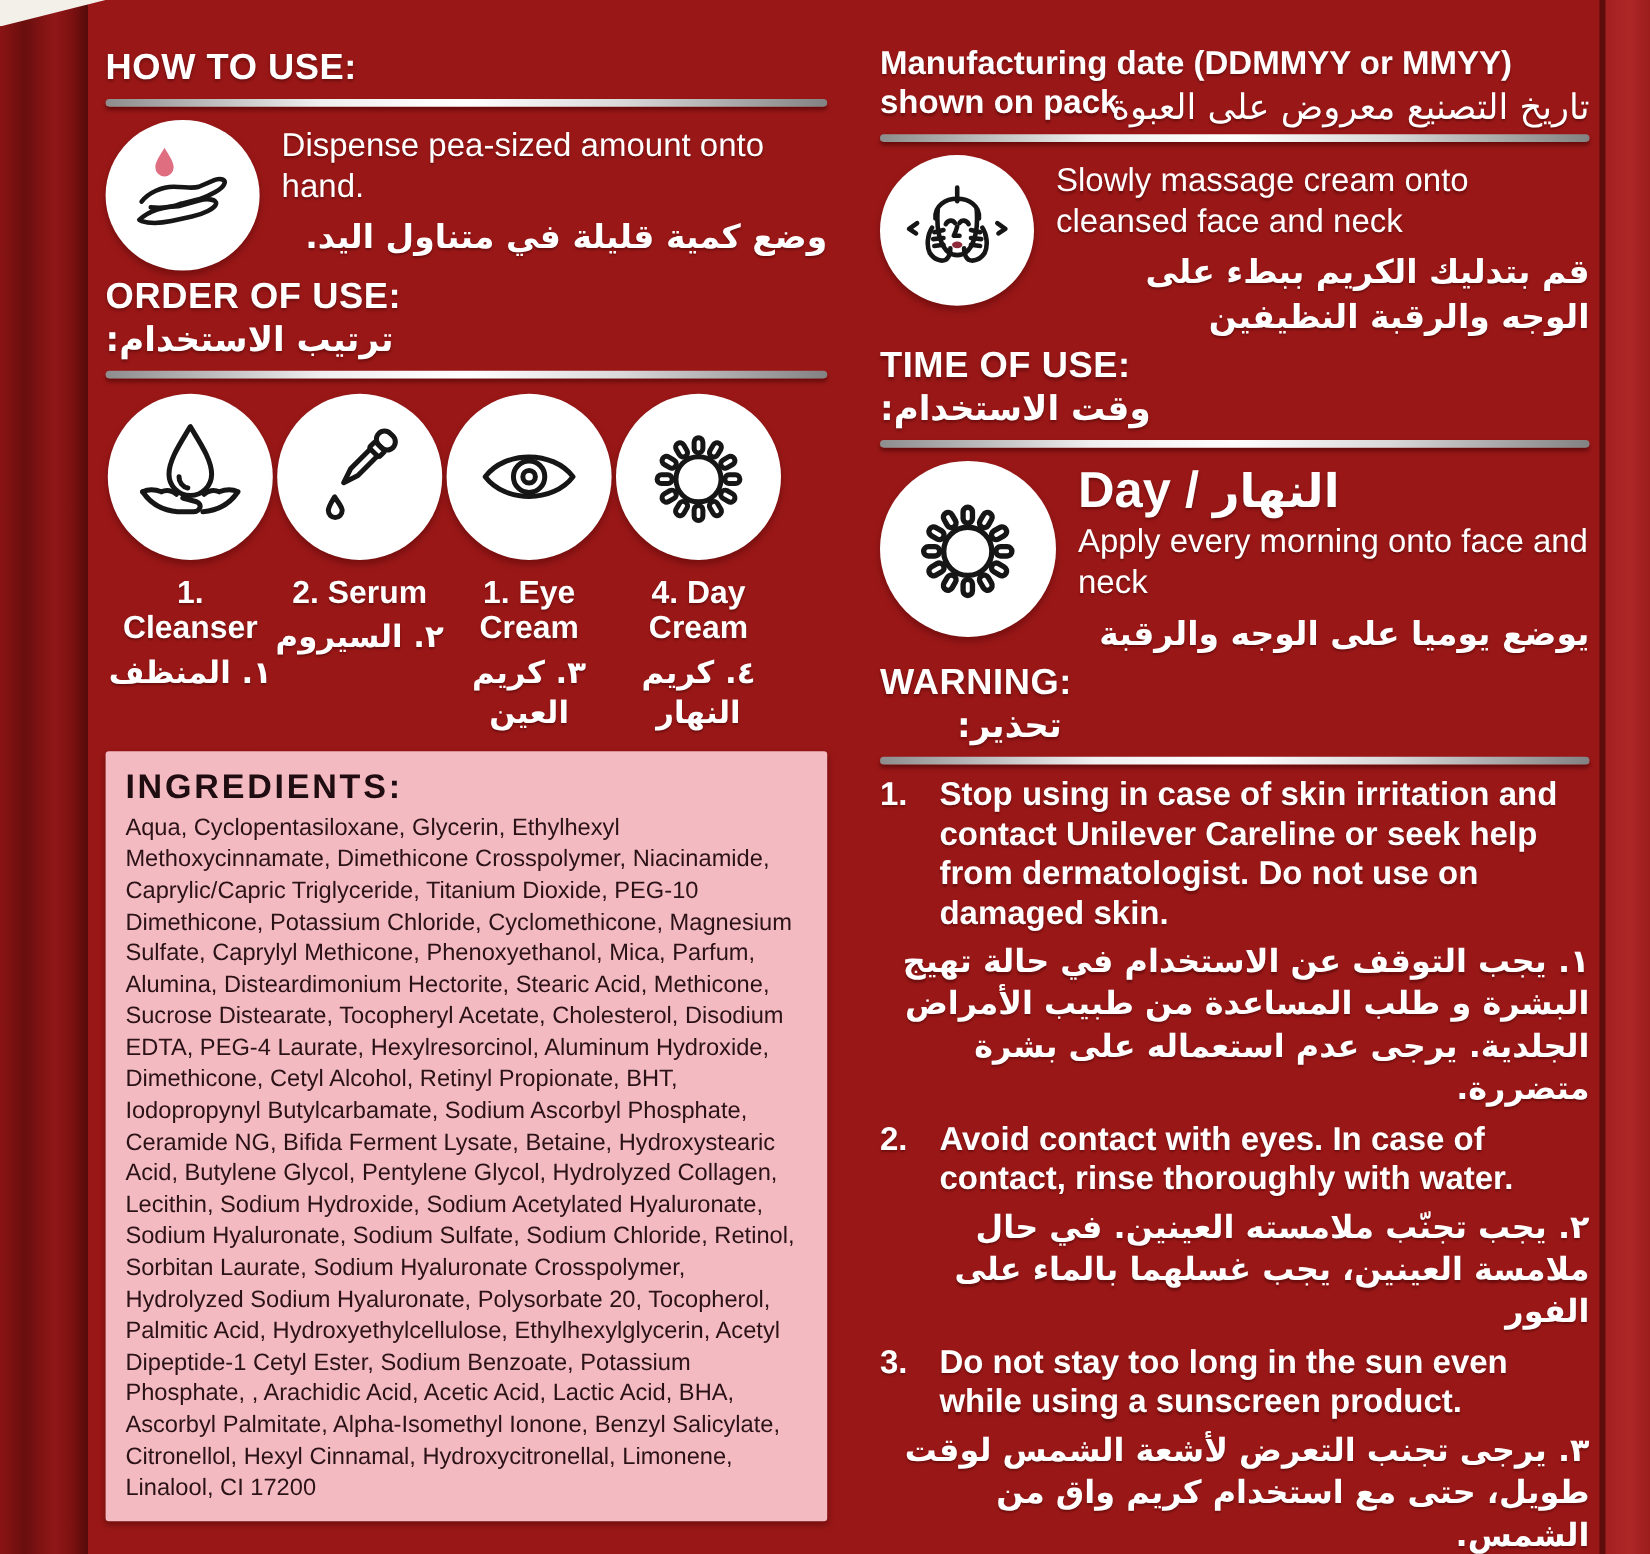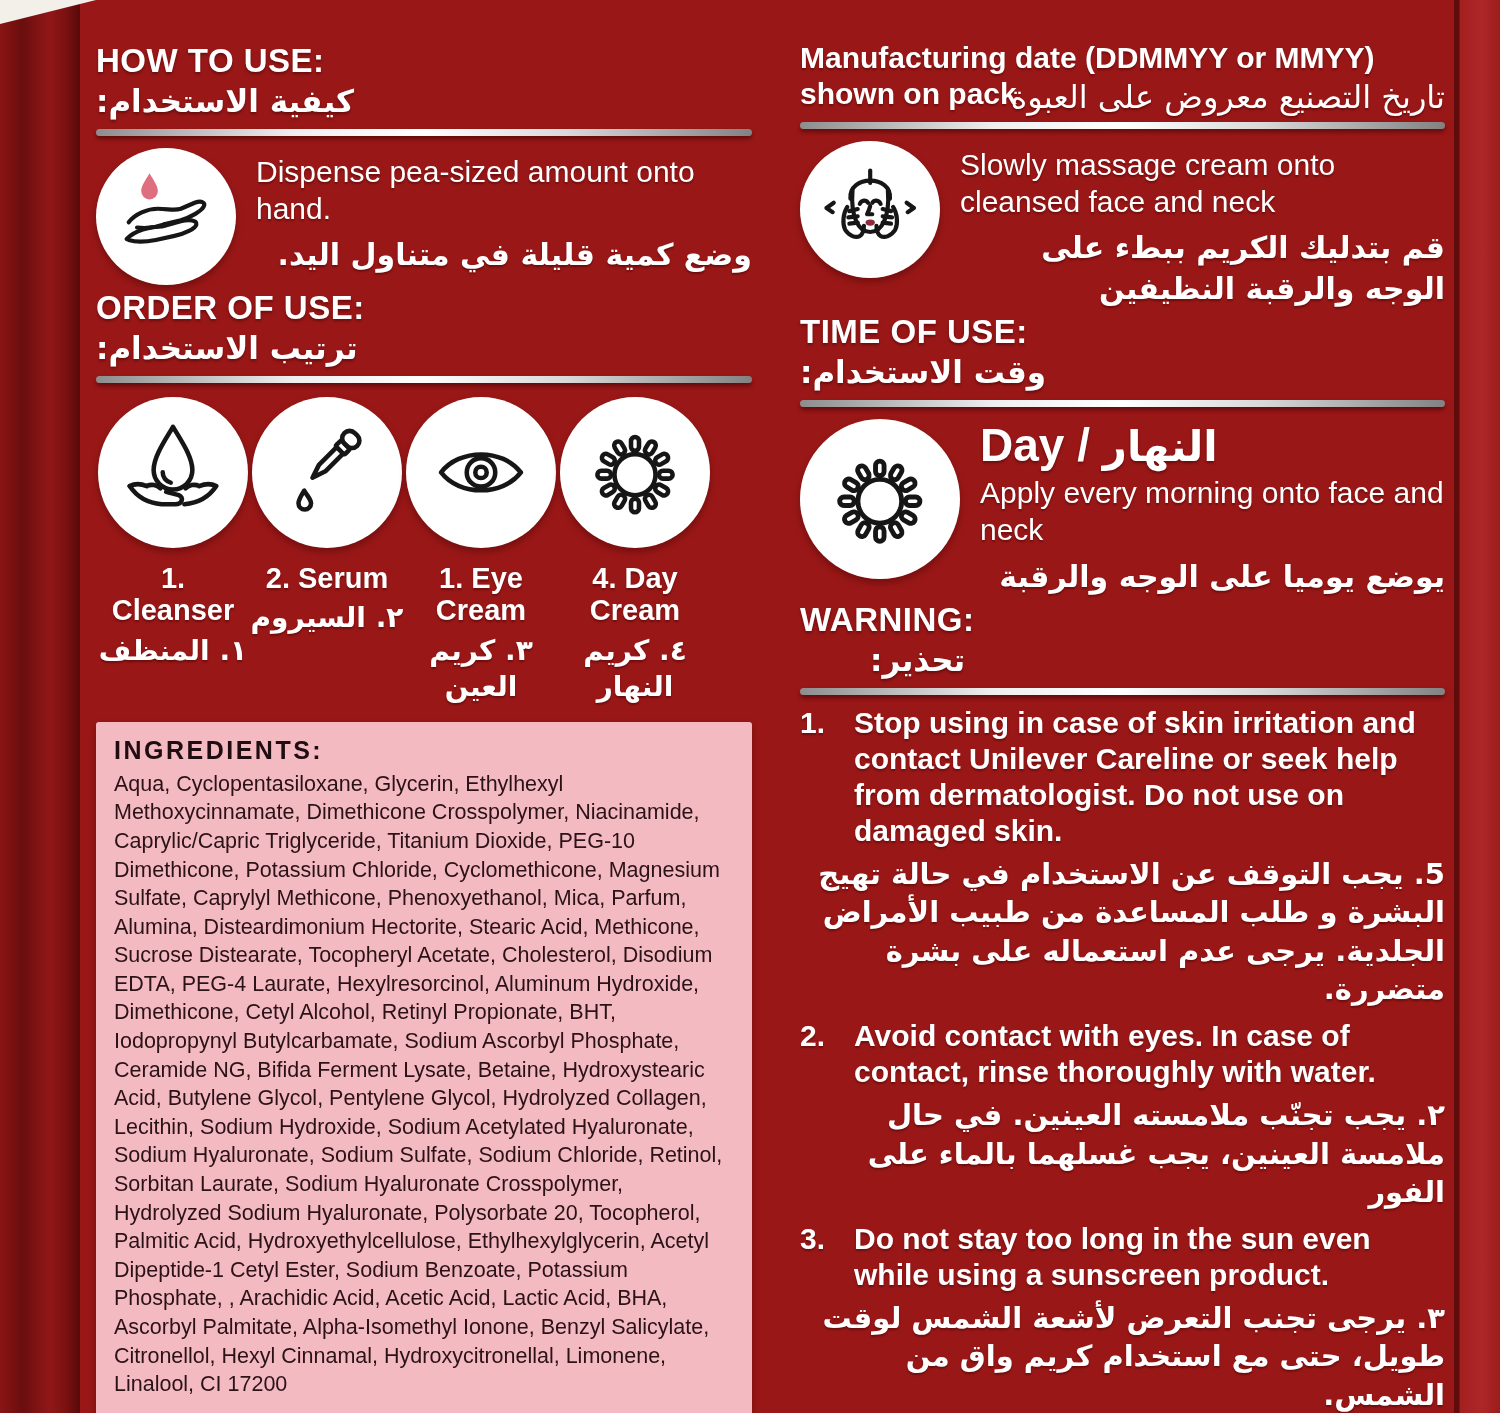--- a/index.html
+++ b/index.html
@@ -42,21 +42,21 @@
 
   .steps{display:flex;margin-top:14px;}
   .step{width:154px;display:flex;flex-direction:column;align-items:center;text-align:center;}
   .step .circle{width:150px;height:151px;margin-bottom:14px;}
   .step-en{font-size:29px;font-weight:bold;line-height:1.12;text-shadow:0 2px 2px rgba(45,0,0,.4);}
   .step-ar{font-size:28px;font-weight:bold;line-height:1.3;margin-top:6px;
     text-shadow:0 2px 2px rgba(45,0,0,.4);}
 
   .ingredients{background:#f4bac2;color:#2a1216;border-radius:3px;
     padding:14px 18px 16px;margin-top:16px;box-shadow:0 3px 6px rgba(50,0,0,.4);}
-  .ing-title{font-size:25px;font-weight:bold;letter-spacing:2.5px;color:#200d11;margin:0 0 5px;}
+  .ing-title{font-size:31px;font-weight:bold;letter-spacing:2.5px;color:#200d11;margin:0 0 5px;}
   .ing-text{font-size:21.5px;line-height:1.33;margin:0;font-weight:normal;}
 
   .manu{position:relative;margin-bottom:2px;}
   .manu-en{font-size:30px;font-weight:bold;line-height:1.2;margin:0;width:640px;
     text-shadow:0 2px 2px rgba(45,0,0,.4);}
   .manu-ar{position:absolute;right:0;bottom:-4px;font-size:32px;font-weight:normal;
     text-shadow:0 2px 2px rgba(45,0,0,.4);}
 
   .day-title{font-size:46px;font-weight:bold;line-height:1.05;margin:2px 0 6px;
     text-shadow:0 2px 3px rgba(45,0,0,.45);}
@@ -73,21 +73,20 @@
 </head>
 <body>
 
 <div class="panel">
   <div class="edge-left"></div>
   <div class="corner-fold"></div>
   <div class="edge-right"></div>
 
   <div class="col-left">
     <h2 class="sec">HOW TO USE:</h2>
-    <div class="sec-ar ar left">كيفية الاستخدام:</div>
     <div class="divider"></div>
 
     <div class="icon-row">
       <div class="circle c140">
         <svg viewBox="0 0 100 100">
           <path d="M34 9 C30 16 26 21 26 26 a8 8 0 0 0 16 0 C42 21 38 16 34 9 Z" fill="#df6f80" stroke="none"></path>
           <path d="M14 56 C20 48 32 43 42 43 C52 43 58 45 64 43 L78 37 C84 35 88 37 86 41 C84 45 74 51 64 54 L48 58"></path>
           <path d="M48 58 C40 61 30 62 22 61"></path>
           <path d="M12 72 C20 64 34 60 46 60 L64 55 C72 53 80 54 79 58 C78 62 68 67 58 69 L40 73 C30 75 20 75 14 73"></path>
         </svg>
@@ -237,21 +236,21 @@
 
     <h2 class="sec">WARNING:</h2>
     <div class="sec-ar ar left" style="margin-left:70px">تحذير:</div>
     <div class="divider"></div>
 
     <div>
       <div class="warn-en">
         <span class="warn-num">1.</span>
         <span>Stop using in case of skin irritation and contact Unilever Careline or seek help from dermatologist. Do not use on damaged skin.</span>
       </div>
-      <p class="warn-ar ar">5.  يجب التوقف عن الاستخدام في حالة تهيج البشرة و طلب المساعدة من طبيب الأمراض الجلدية. يرجى عدم استعماله على بشرة متضررة.</p>
+      <p class="warn-ar ar">١.  يجب التوقف عن الاستخدام في حالة تهيج البشرة و طلب المساعدة من طبيب الأمراض الجلدية. يرجى عدم استعماله على بشرة متضررة.</p>
 
       <div class="warn-en">
         <span class="warn-num">2.</span>
         <span>Avoid contact with eyes. In case of contact, rinse thoroughly with water.</span>
       </div>
       <p class="warn-ar ar">٢. يجب تجنّب ملامسته العينين. في حال ملامسة العينين، يجب غسلهما بالماء على الفور</p>
 
       <div class="warn-en">
         <span class="warn-num">3.</span>
         <span>Do not stay too long in the sun even while using a sunscreen product.</span>

